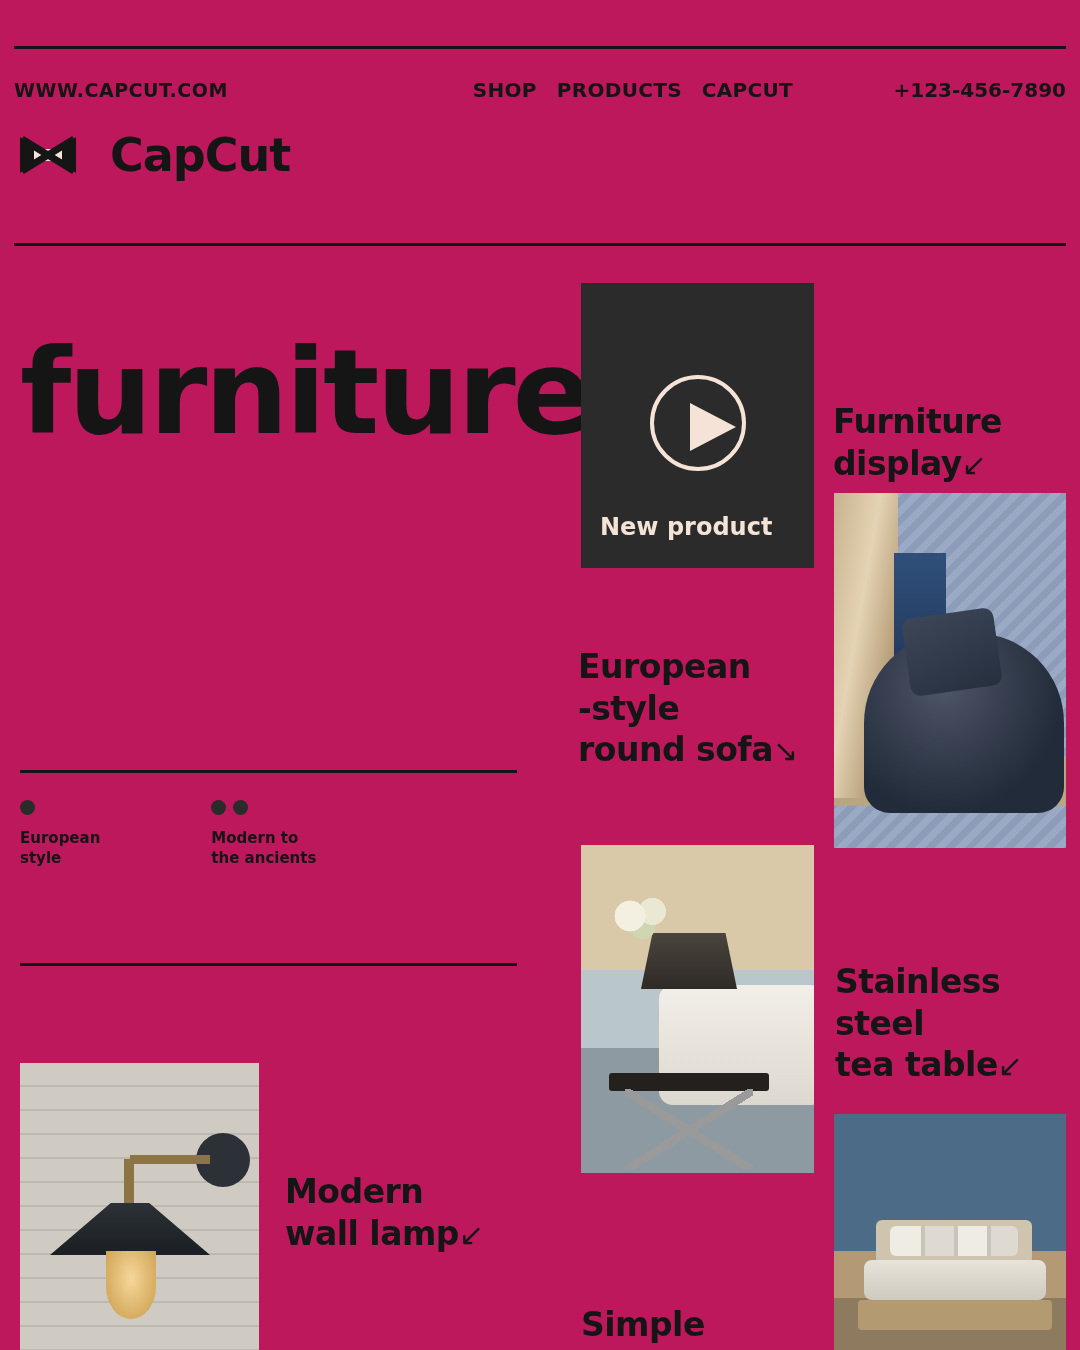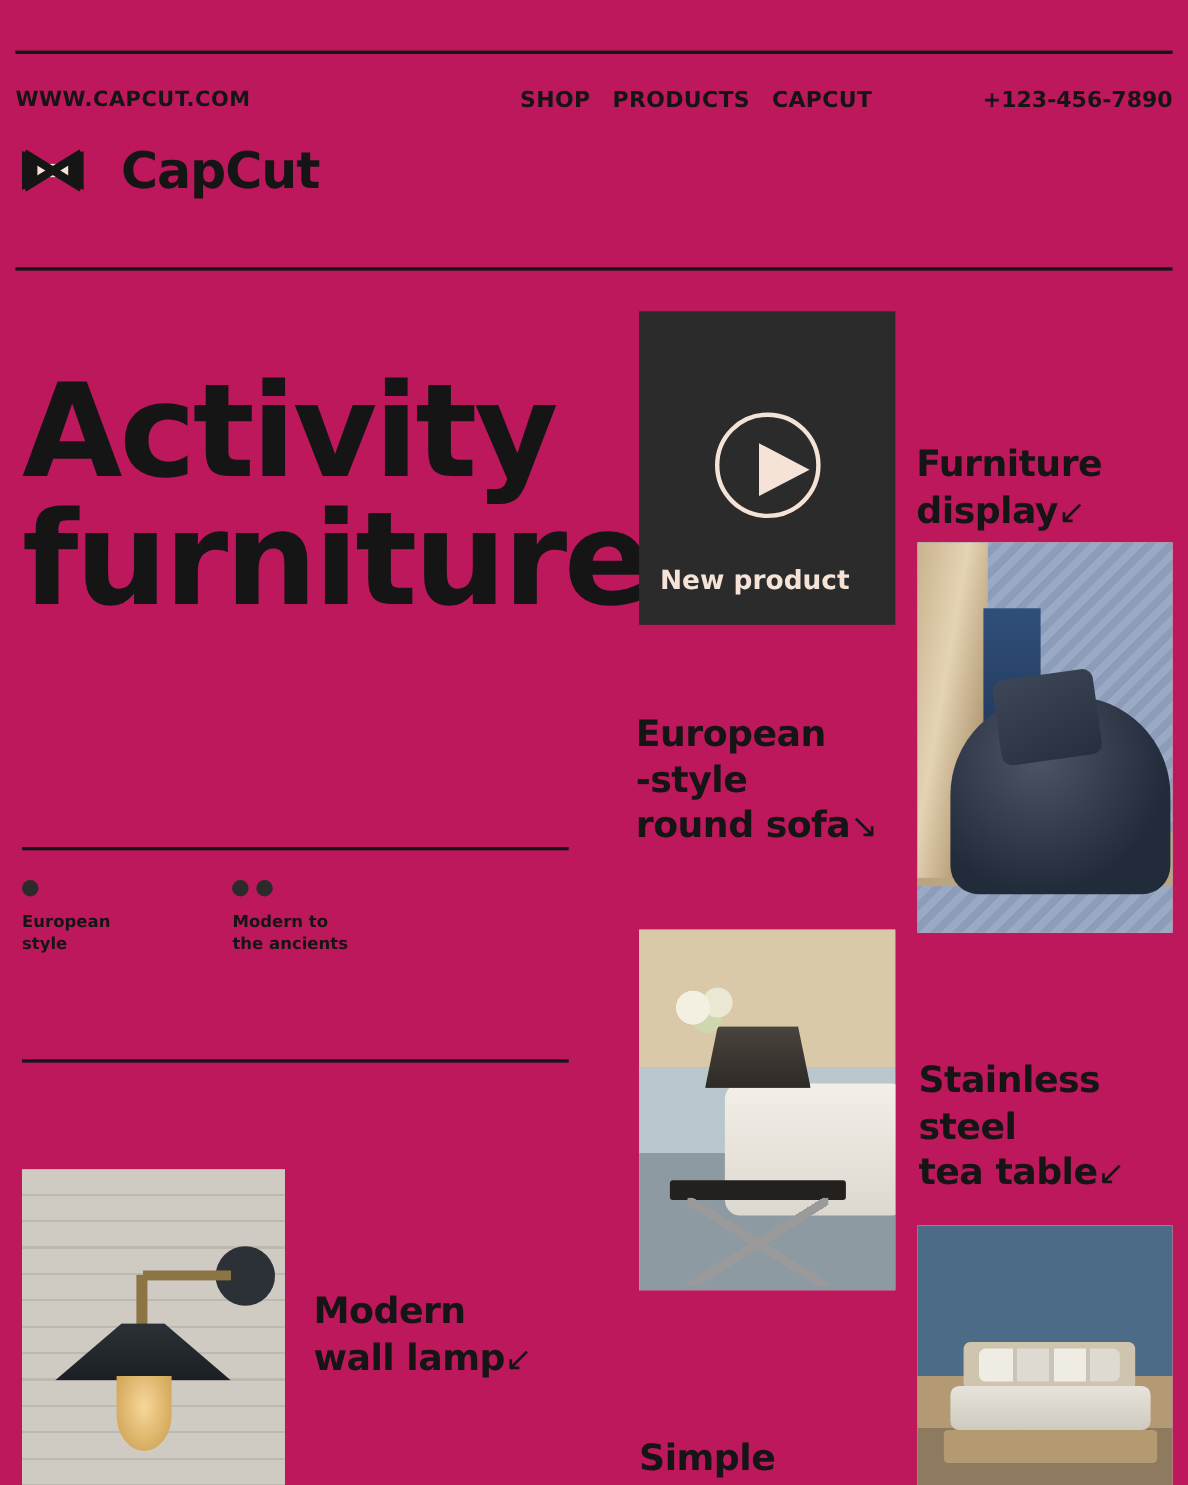--- a/index.html
+++ b/index.html
@@ -317,21 +317,20 @@
         <path d="M6 10 L58 42" stroke="#151515" stroke-width="7"></path>
         <path d="M58 10 L6 42" stroke="#151515" stroke-width="7"></path>
       </svg>
     </span>
     <span class="brand-name">CapCut</span>
   </div>
 
   <div class="header-rule"></div>
 
   <h1 class="hero-title">
-    <span>Activity</span>
     <span class="line2">furniture</span>
   </h1>
 
   <div class="left-rule-1"></div>
 
   <div class="tags">
     <div>
       <div class="tag-dots">
         <span class="dot"></span>
       </div>

